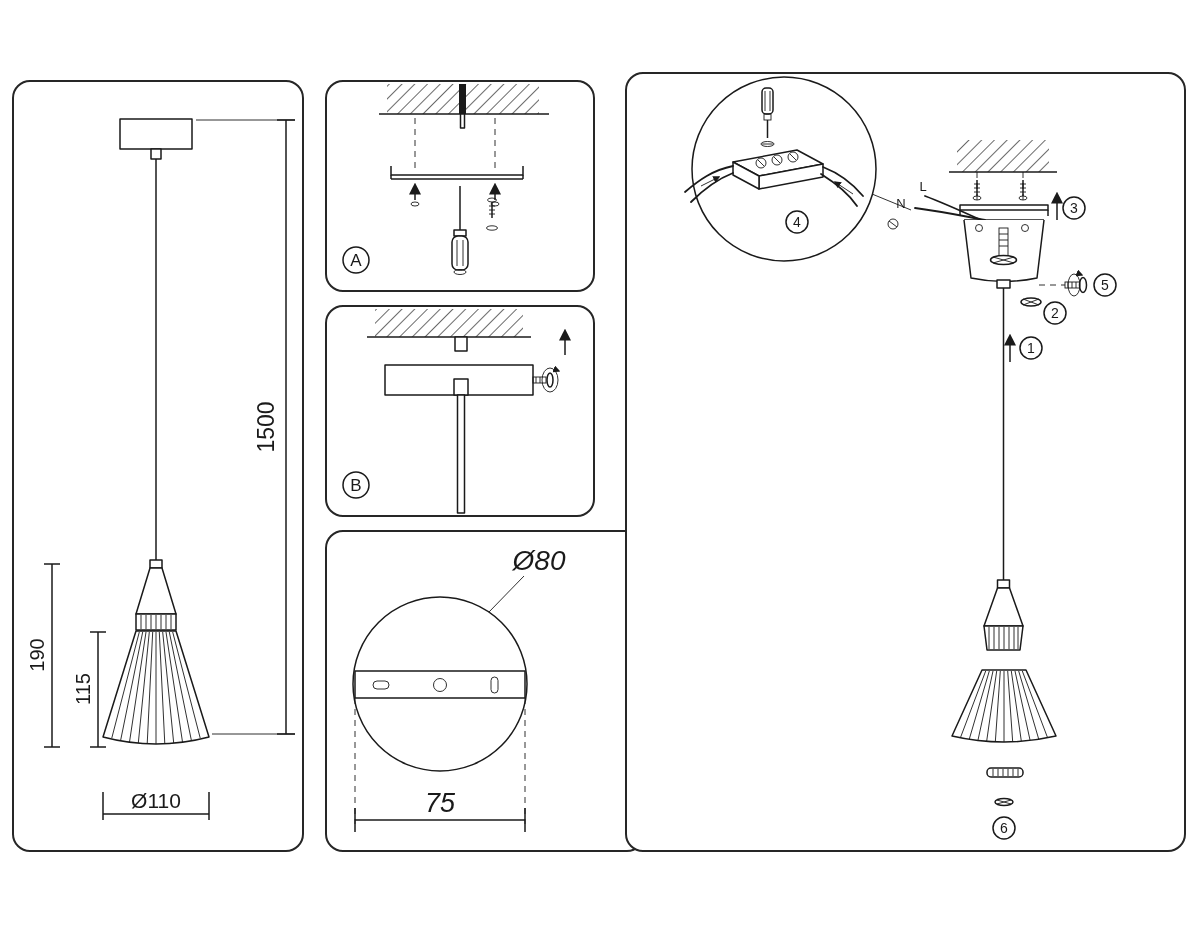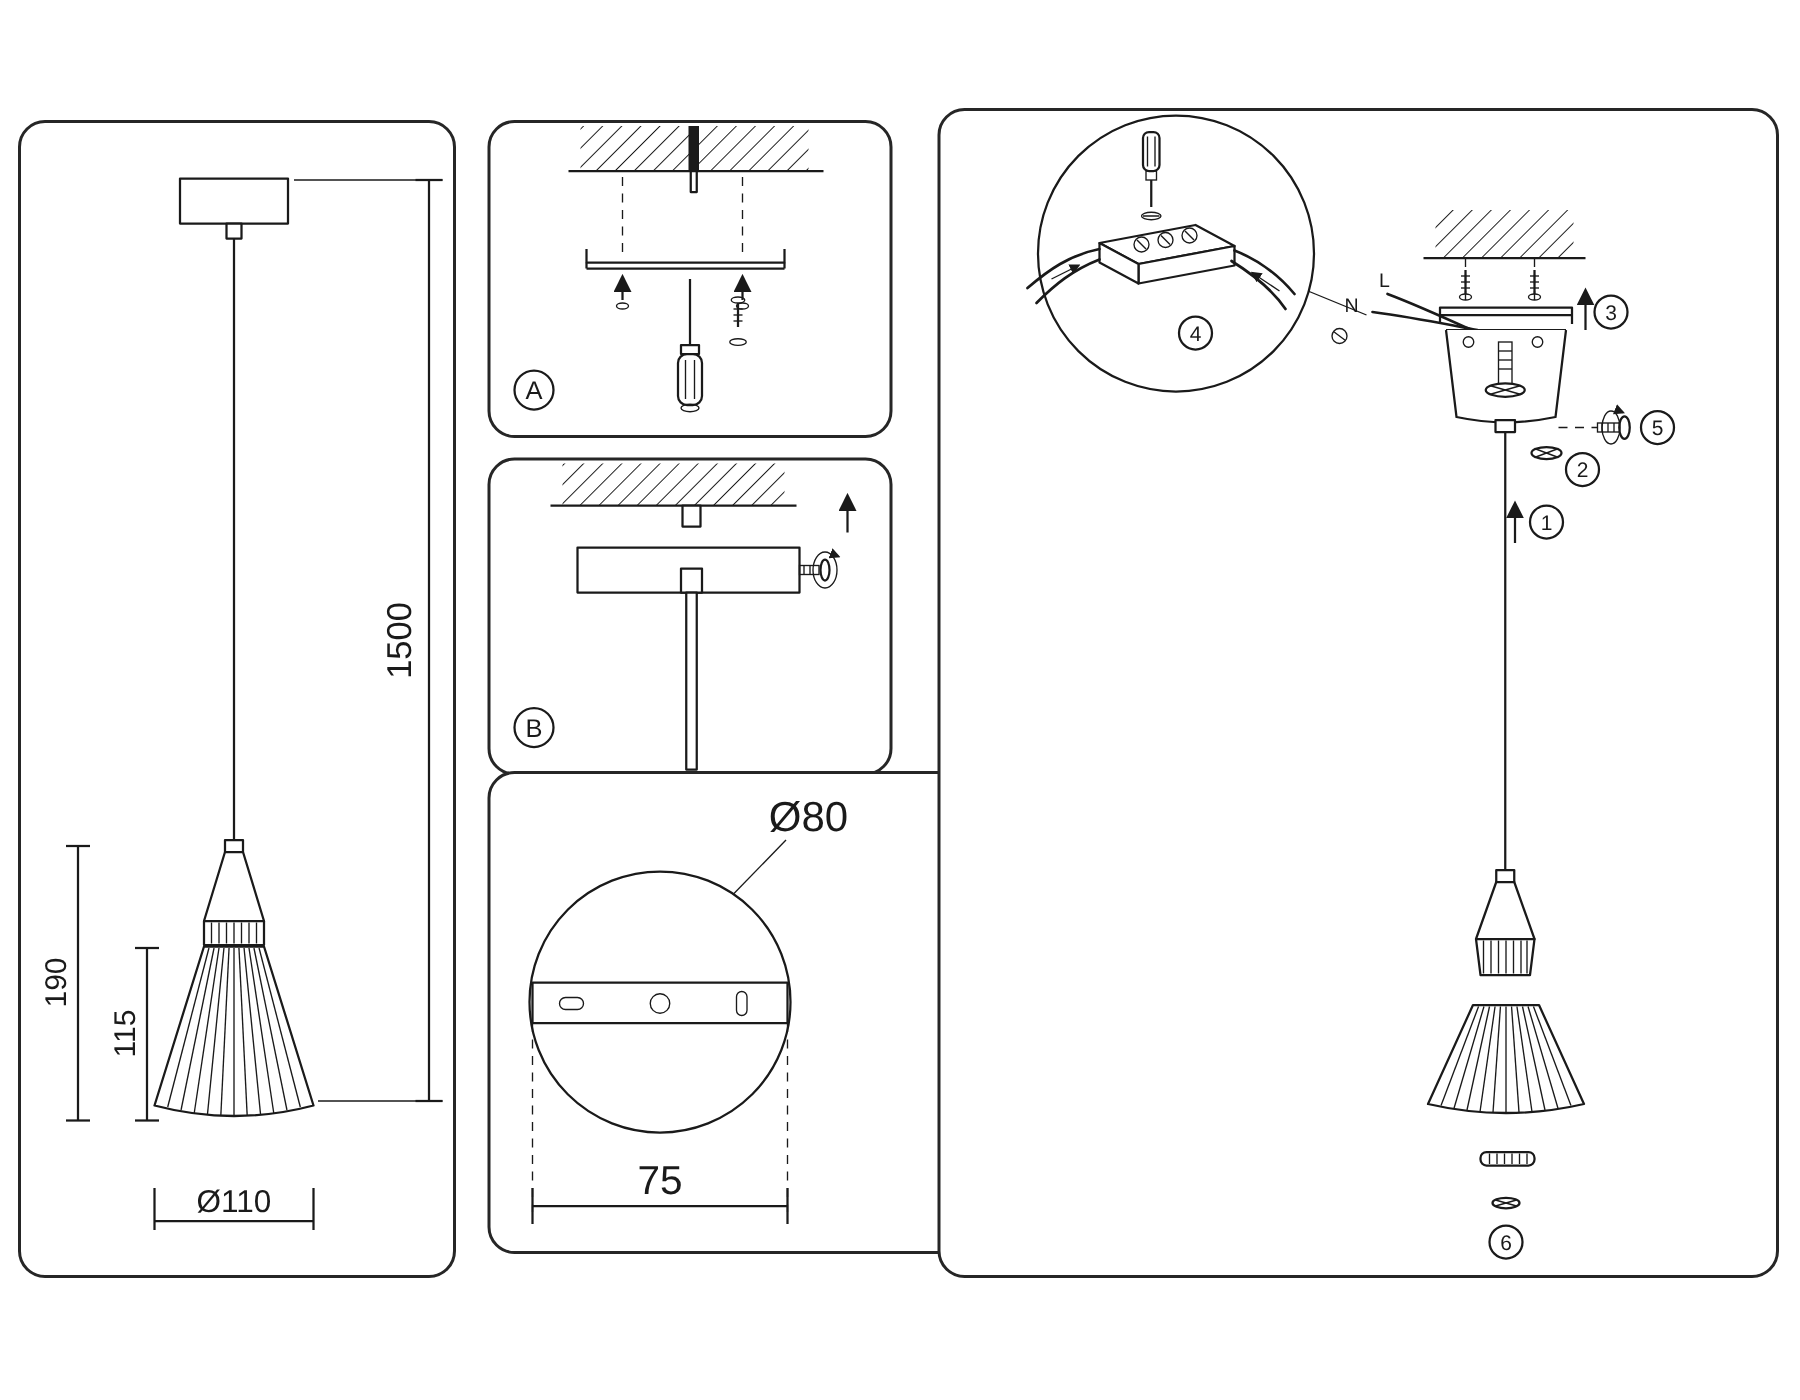--- a/index.html
+++ b/index.html
@@ -1,21 +1,21 @@
 <!DOCTYPE html>
 <html><head>
 <meta charset="utf-8">
 <style>
   html,body{margin:0;padding:0;background:#ffffff;}
   .page{position:relative;width:1200px;height:933px;background:#fff;font-family:"Liberation Sans",sans-serif;}
   .panel{position:absolute;border:2px solid #262626;border-radius:18px;background:#fff;box-sizing:border-box;}
   #p-left{left:12px;top:80px;width:292px;height:772px;}
   #p-a{left:325px;top:80px;width:270px;height:212px;}
   #p-b{left:325px;top:305px;width:270px;height:212px;}
-  #p-c{left:325px;top:514px;width:320px;height:322px;}
+  #p-c{left:325px;top:530px;width:320px;height:322px;font-style:italic;}
   #p-r{left:625px;top:72px;width:561px;height:780px;}
   svg{display:block;}
   .ln{stroke:#1a1a1a;fill:none;stroke-width:1.5;stroke-linejoin:round;}
   .fw{fill:#ffffff;}
   .dk{fill:#1a1a1a;}
   .thin{stroke:#1a1a1a;fill:none;stroke-width:0.9;}
   .dash{stroke-dasharray:6 5;}
   .wire{stroke:#1a1a1a;fill:none;stroke-width:1.8;stroke-linecap:round;}
   text{font-family:"Liberation Sans",sans-serif;fill:#1a1a1a;}
 </style>

